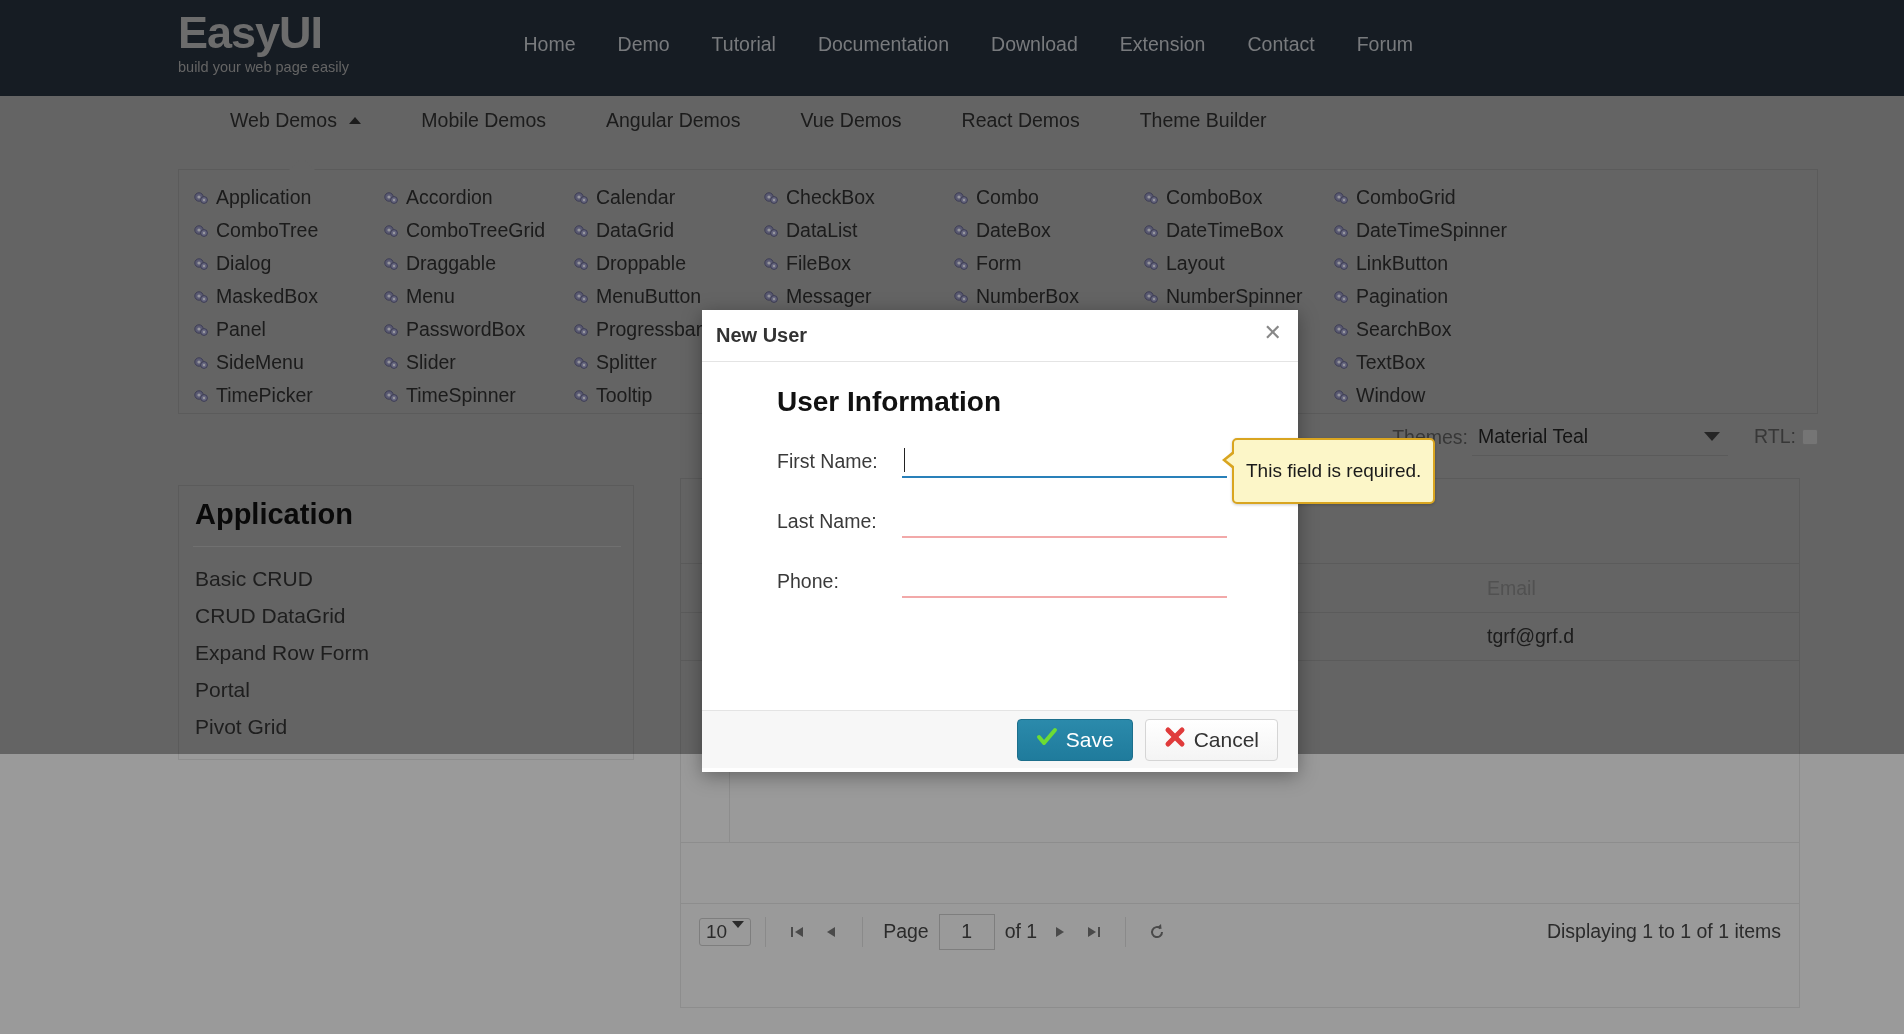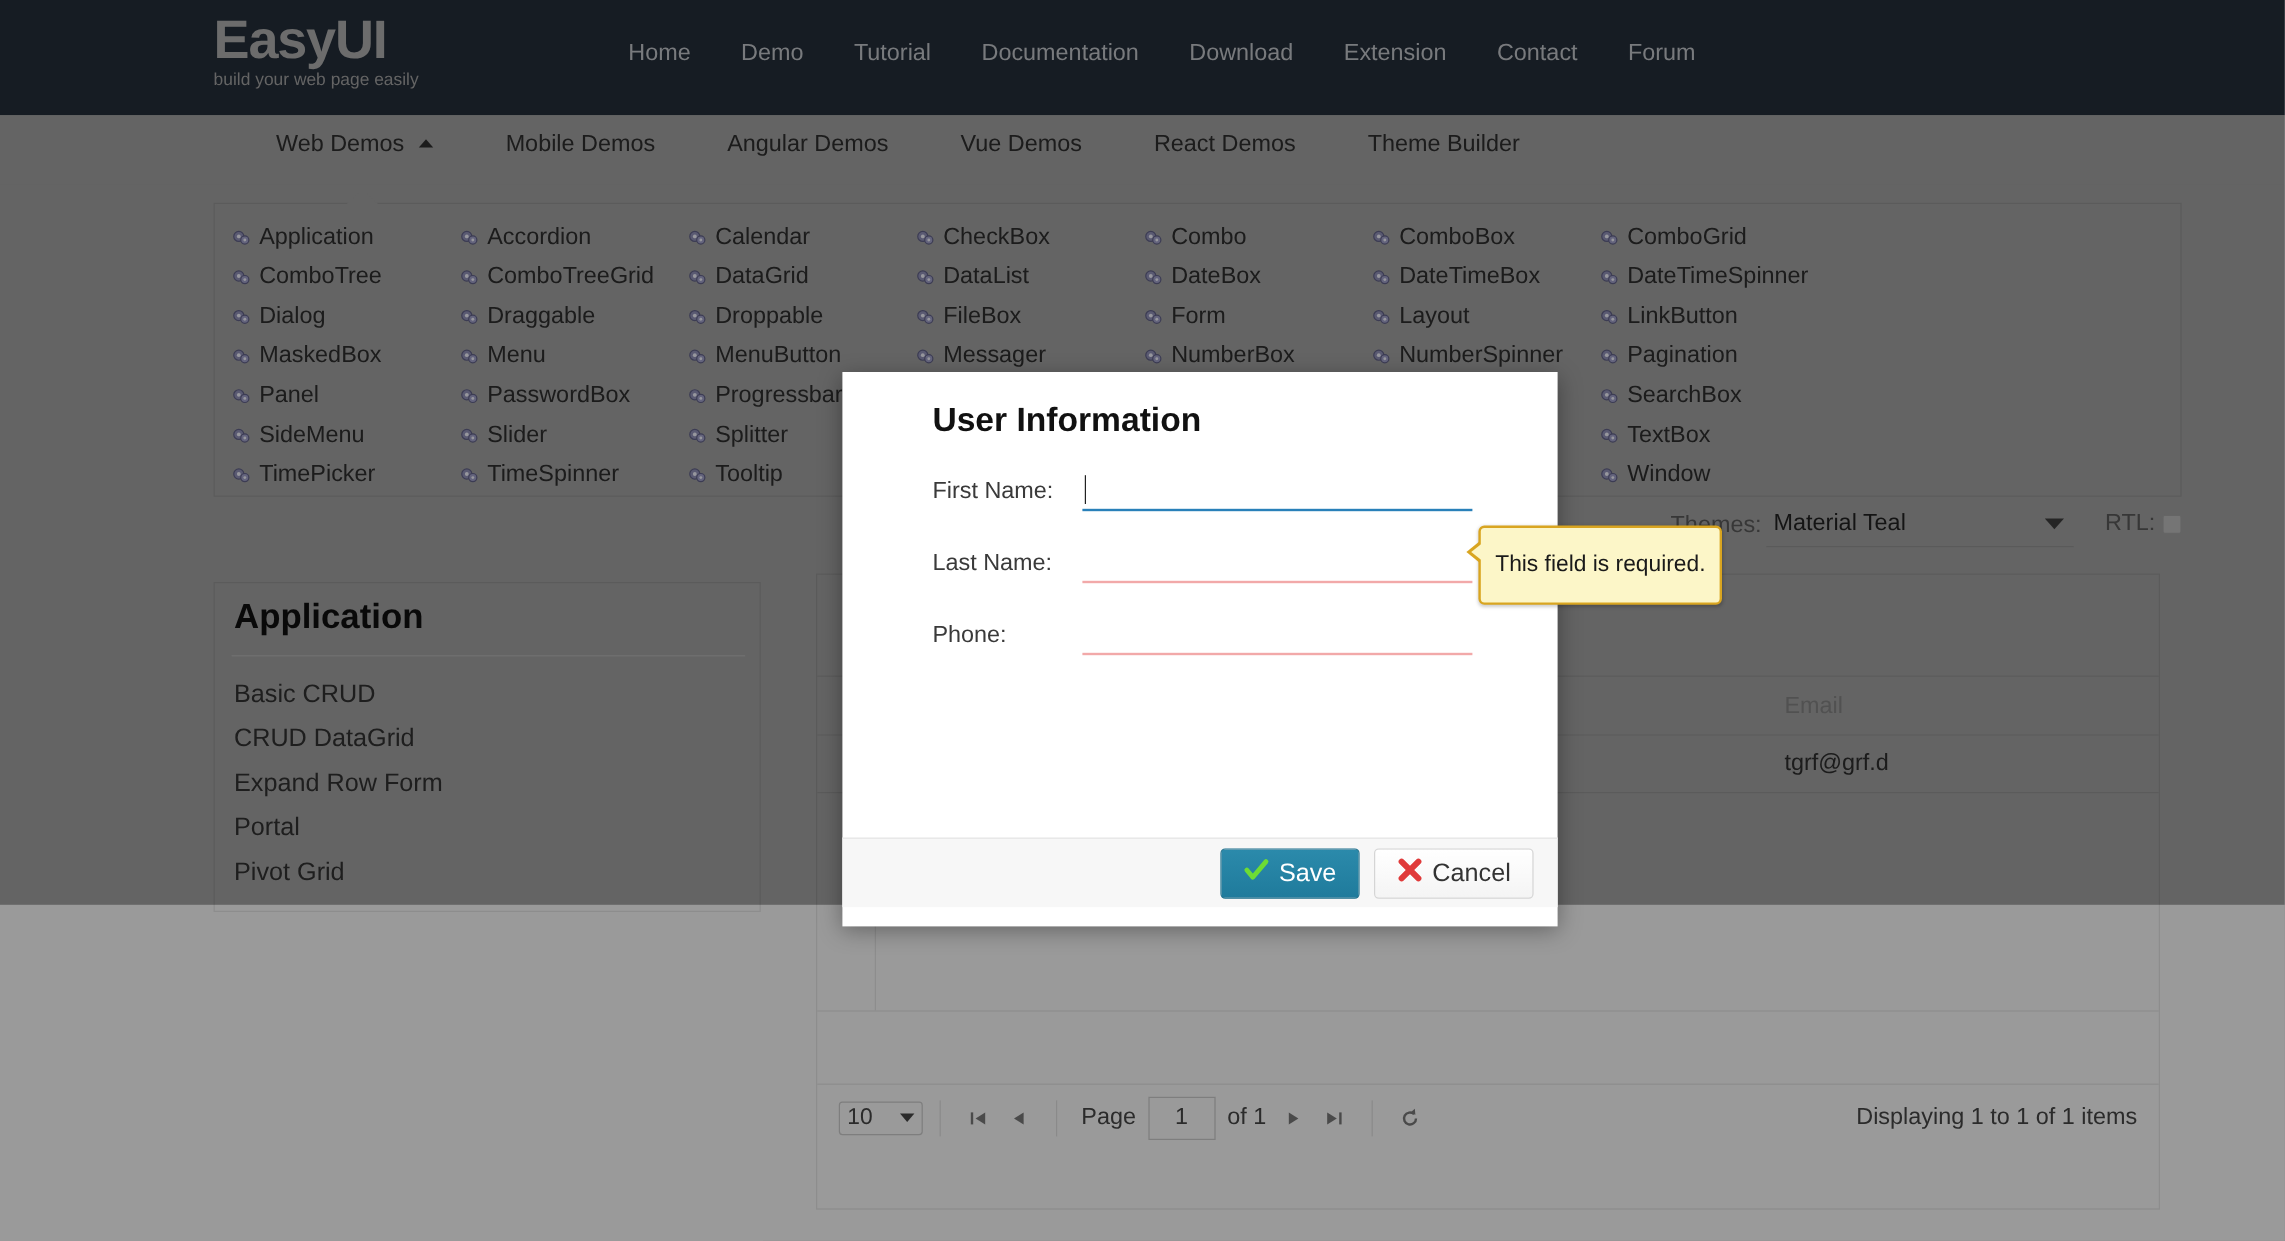--- a/index.html
+++ b/index.html
@@ -179,21 +179,21 @@
   }
   .gridbody-fill:before{
     content:""; position:absolute; left:48px; top:0; bottom:0; width:1px; background:#8d8d8d;
   }
   .pager {
     position: absolute; left: 0; bottom: 48px; width: 100%; height: 56px;
     border-top: 1px solid #8d8d8d;
     display: flex; align-items: center; padding: 0 18px;
   }
   .pgsize {
-    display: flex; align-items: center; gap: 23px;
+    display: flex; gap: 5px;
     border: 1px solid #7e7e7e; border-radius: 3px;
     padding: 2px 6px; font-size: 19px; color: #2b2b2b; cursor: pointer;
     background: #9a9a9a;
   }
   .sep { width: 1px; height: 30px; background: #8a8a8a; margin: 0 14px; }
   .pbtn {
     width: 34px; height: 30px; display: flex; align-items: center; justify-content: center;
     cursor: pointer;
   }
   .pg-label { font-size: 19.5px; color: #2b2b2b; margin: 0 6px; }
@@ -243,21 +243,21 @@
   .finput .line {
     position: absolute; left: 0; bottom: 0; width: 100%; height: 2px;
     background: #f2a9a9;
   }
   .finput.focused .line { background: #2980b9; height: 2px; }
   .caret {
     position: absolute; left: 2px; top: 2px; width: 1px; height: 24px;
     background: #222;
   }
   .dlg-foot {
-    position: absolute; left: 0; bottom: 16px; width: 100%; height: 58px;
+    position: absolute; left: 0; bottom: 4px; width: 100%; height: 58px;
     background: #f7f7f7; border-top: 1px solid #e4e4e4;
     display: flex; align-items: center; justify-content: flex-end;
     padding-right: 20px; gap: 12px;
   }
   .btn {
     display: flex; align-items: center; gap: 8px;
     height: 42px; padding: 0 18px; border-radius: 4px;
     font-size: 21px; cursor: pointer; white-space: nowrap;
   }
   .btn-save {
@@ -968,20 +968,24 @@
           <polygon points="14,2 14.5,7 10,5.5" fill="#4a4a4a"></polygon>
         </svg>
       </div>
       <div class="pg-info">Displaying 1 to 1 of 1 items</div>
     </div>
   </div>
 
   <div class="mask"></div>
 
   <div class="dialog">
+    <div class="dlg-head">
+      <div class="dlg-title">New User</div>
+      <div class="dlg-close">✕</div>
+    </div>
 
     <div class="dlg-body">
       <div class="dlg-h2">User Information</div>
 
       <div class="frow">
         <div class="flabel">First Name:</div>
         <div class="finput focused">
           <span class="caret"></span>
           <span class="line"></span>
         </div>

